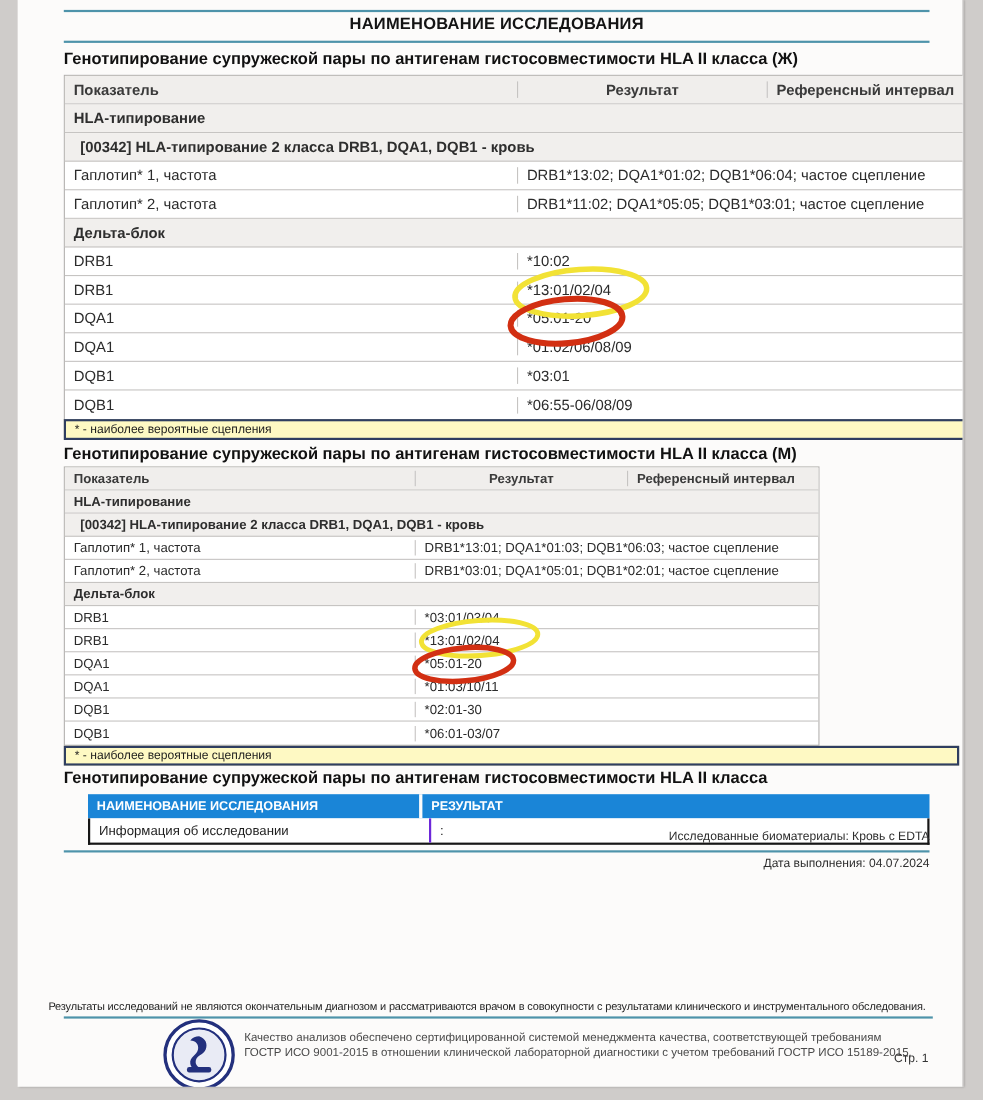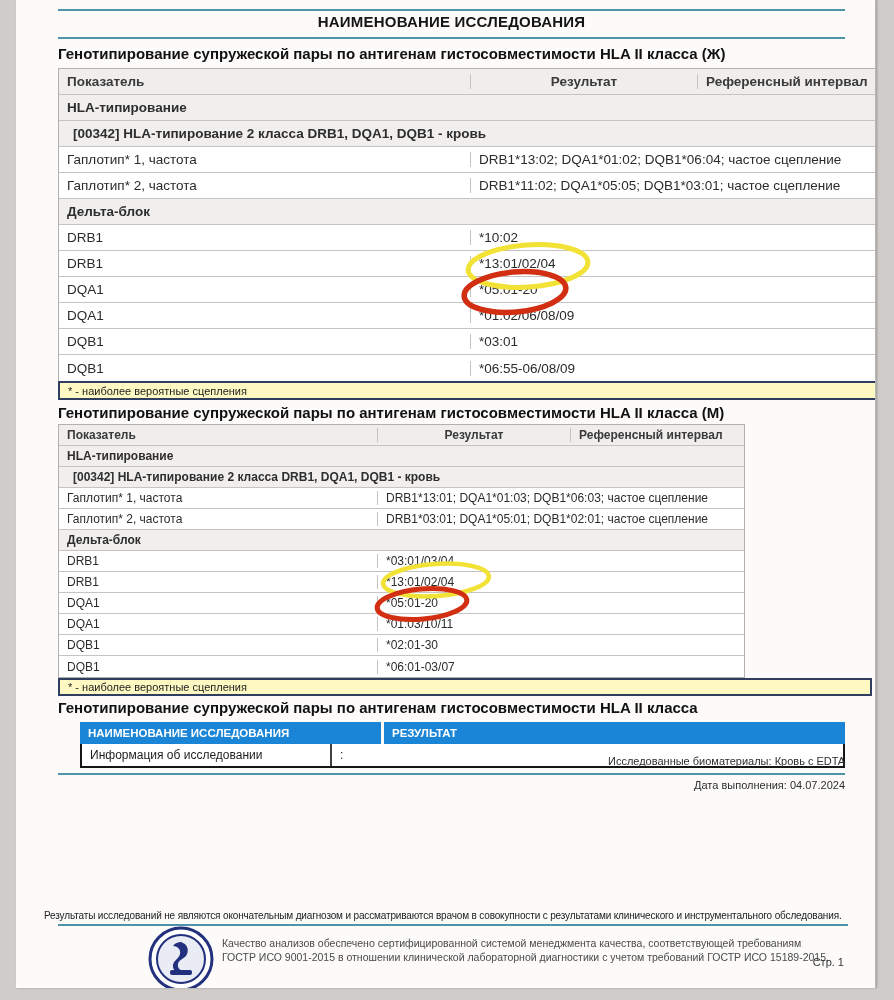--- a/index.html
+++ b/index.html
@@ -40,21 +40,21 @@
   .footnote { position:absolute; left:42px; height:19px; background:#fef9c3; border:2px solid #2f3e60;
               font-size:11px; color:#1c1c1c; display:flex; align-items:center; padding:0 8px; white-space:nowrap; }
 
   
   .btable { position:absolute; left:42px; top:722px; width:787px; font-size:11.5px;padding-left:22px; }
   .bhead { display:flex; height:22px; background:#1a85d7; color:#fff; font-weight:bold; align-items:center; }
   .bhead .bc1 { width:304px; padding-left:8px; border-right:3px solid #fcfbfa; height:100%; display:flex; align-items:center; }
   .bhead .bc2 { flex:1; padding-left:8px; }
   .brow { display:flex; height:24px; border:2px solid #161616; border-top:none; background:#fff;
           font-size:12px; color:#1e1e1e; align-items:center; }
-  .brow .bc1 { width:250px; padding-left:8px; border-right:2px solid #404040; height:100%; display:flex; align-items:center; }
+  .brow .bc1 { width:310px; padding-left:8px; border-right:2px solid #6d28d9; height:100%; display:flex; align-items:center; }
   .brow .bc2 { flex:1; padding-left:8px; }
 
   .right-note { position:absolute; text-align:right; font-size:11px; color:#2e2e2e; left:42px; width:787px; white-space:nowrap; }
 
   .disclaimer { position:absolute; left:28px; top:910px; width:790px; font-size:10px; color:#222;
                 white-space:nowrap; letter-spacing:-0.15px; }
 
   .cert { position:absolute; left:206px; top:936px; font-size:10.5px; color:#4a4a4a; line-height:14px; white-space:nowrap; }
   .page-num { position:absolute; right:31px; top:956px; font-size:11px; color:#333; }
 

